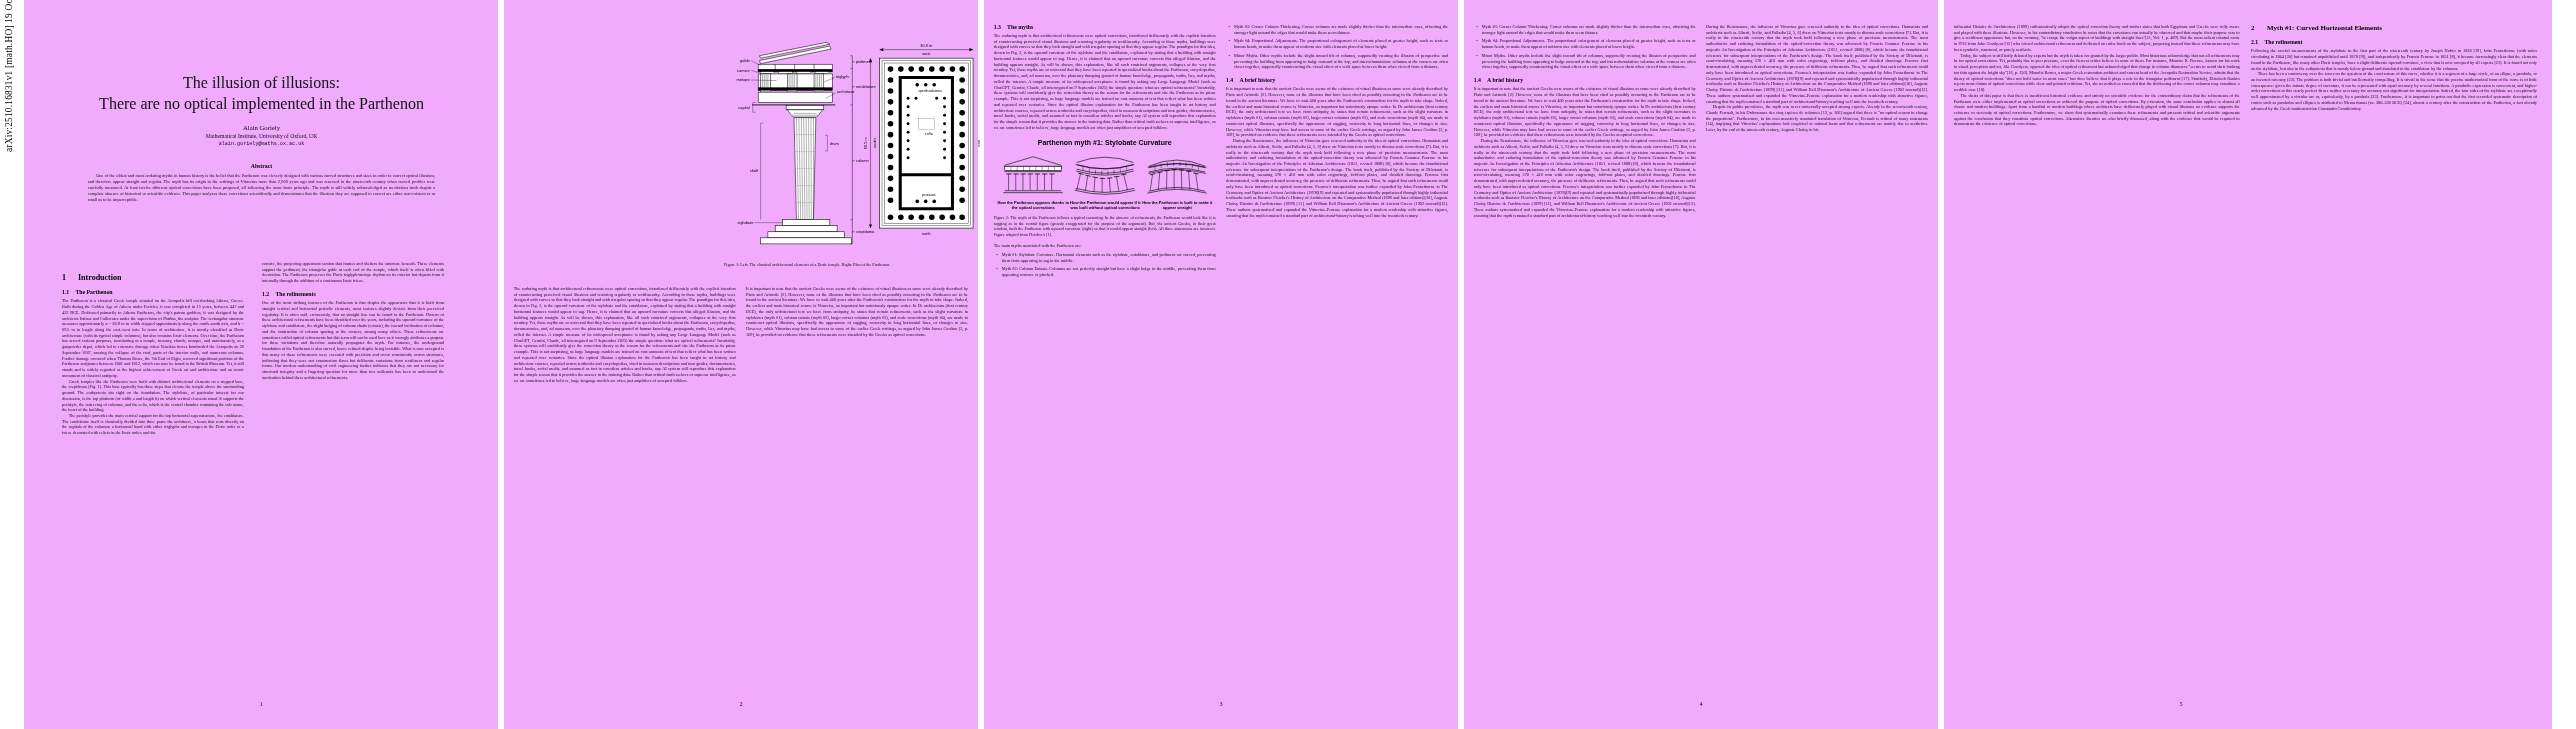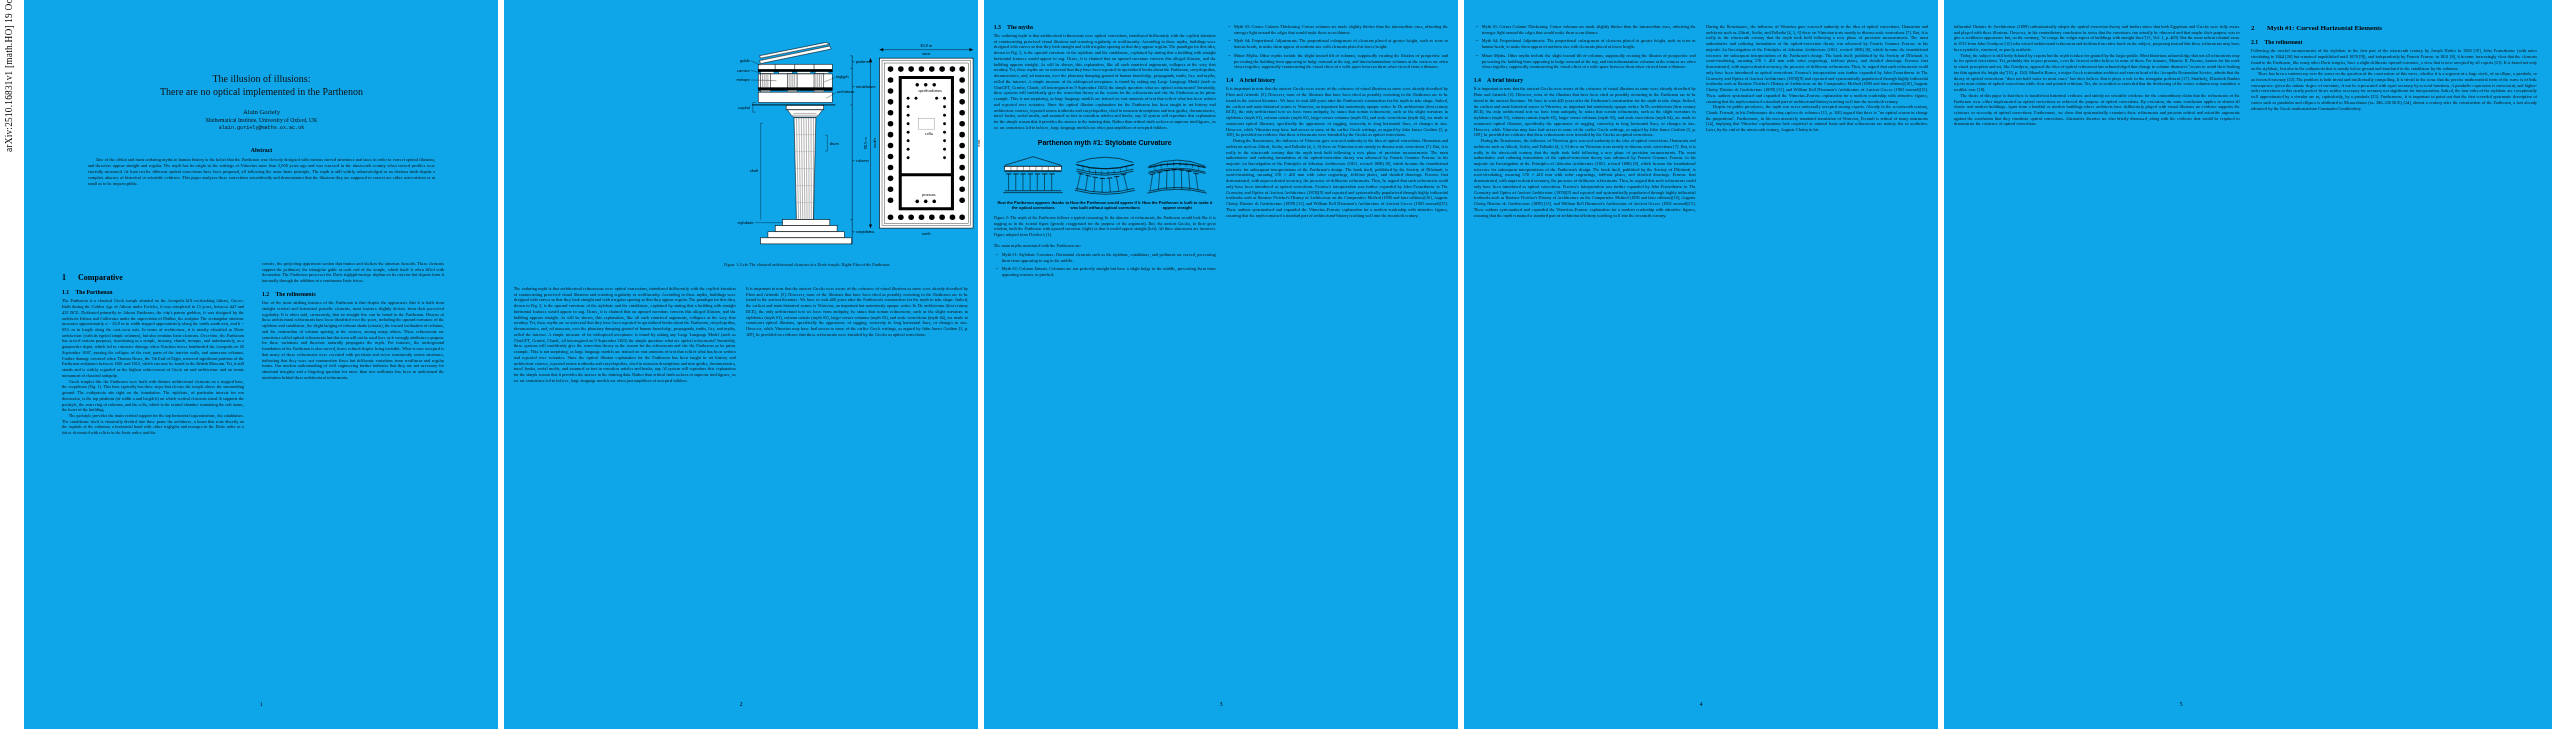--- a/index.html
+++ b/index.html
@@ -8,31 +8,31 @@
   .sheet{position:relative;width:2576px;height:729px;background:#ffffff;overflow:hidden;}
 
   
   .arxiv-stamp{
     position:absolute;left:3.6px;top:152px;width:377px;height:16px;
     transform:rotate(-90deg);transform-origin:0 0;
     font-family:"Liberation Serif",serif;font-size:9.4px;color:#000;
     letter-spacing:0.2px;white-space:nowrap;
   }
 
-  .page{position:absolute;top:0;height:729px;background:#0ea5e9;}
+  .page{position:absolute;top:0;height:729px;background:#f0abfc;}
   .page-1{left:24px;width:474px;}
   .page-2{left:504px;width:474px;}
   .page-3{left:984px;width:474px;}
   .page-4{left:1464px;width:474px;}
   .page-5{left:1944px;width:608px;}
 
   .pg-num{position:absolute;bottom:22px;width:100%;text-align:center;font-size:5.5px;color:#000;}
 
   
-  .ttl{font-size:10px;text-align:center;line-height:1.32;color:#111;}
+  .ttl{font-size:16px;text-align:center;line-height:1.32;color:#111;}
   .author{font-size:6.7px;text-align:center;margin-top:9.7px;color:#111;}
   .affil{font-size:5.6px;text-align:center;margin-top:1.8px;color:#111;}
   .email{font-size:5.1px;text-align:center;margin-top:1.8px;font-family:"Liberation Mono",monospace;color:#111;}
   .abs-h{font-size:5.8px;font-weight:bold;text-align:center;margin-top:16px;}
   .abs-body{font-size:4.4px;text-align:justify;line-height:1.38;margin:4.3px 20.7px 0 20.7px;text-indent:8.5px;color:#111;}
 
   .h1{font-size:8px;font-weight:bold;margin:12px 0 5.5px 0;color:#000;}
   .h1 .n{display:inline-block;min-width:16px;}
   .h2{font-size:5.8px;font-weight:bold;margin:7.3px 0 3px 0;color:#000;}
   .h2 .n{display:inline-block;min-width:13.4px;}
@@ -82,21 +82,21 @@
       <div class="author">Alain Goriely</div>
       <div class="affil">Mathematical Institute, University of Oxford, UK</div>
       <div class="email">alain.goriely@maths.ox.ac.uk</div>
 
       <div class="abs-h">Abstract</div>
       <div class="abs-body">One of the oldest and most enduring myths in human history is the belief that the Parthenon was cleverly designed with various curved structures and sizes in order to correct optical illusions, and therefore appear straight and regular. The myth has its origin in the writings of Vitruvius more than 2,000 years ago and was renewed in the nineteenth century when curved profiles were carefully measured. At least twelve different optical corrections have been proposed, all following the same basic principle. The myth is still widely acknowledged as an obvious truth despite a complete absence of historical or scientific evidence. This paper analyzes these corrections scientifically and demonstrates that the illusions they are supposed to correct are either non-existent or as small as to be imperceptible.</div>
     </div>
 
     <div class="p1-col p1-colL">
       <div class="h1">
-        <span class="n">1</span><span>Comparative</span>
+        <span class="n">1</span><span>Introduction</span>
       </div>
       <div class="h2">
         <span class="n">1.1</span><span>The Parthenon</span>
       </div>
       <p class="b ni">The Parthenon is a classical Greek temple situated on the Acropolis hill overlooking Athens, Greece. Built during the Golden Age of Athens under Pericles, it was completed in 15 years, between 447 and 432 BCE. Dedicated primarily to Athena Parthenos, the city's patron goddess, it was designed by the architects Ictinus and Callicrates under the supervision of Phidias, the sculptor. The rectangular structure measures approximately a = 30.9 m in width stepped approximately along the north–south axis, and b = 69.5 m in length along the east–west axis. In terms of architecture, it is mostly classified as Doric architecture (with its typical simple columns), but also contains Ionic elements. Over time, the Parthenon has served various purposes, functioning as a temple, treasury, church, mosque, and unfortunately, as a gunpowder depot, which led to extensive damage when Venetian forces bombarded the Acropolis on 26 September 1687, causing the collapse of the roof, parts of the interior walls, and numerous columns. Further damage occurred when Thomas Bruce, the 7th Earl of Elgin, removed significant portions of the Parthenon sculptures between 1801 and 1812, which can now be found in the British Museum. Yet, it still stands and is widely regarded as the highest achievement of Greek art and architecture and an iconic monument of classical antiquity.</p>
       <p class="b">Greek temples like the Parthenon were built with distinct architectural elements on a stepped base, the crepidoma (Fig. 1). This base typically has three steps that elevate the temple above the surrounding ground. The euthynteria sits right on the foundation. The stylobate, of particular interest for our discussion, is the top platform (of width a and length b) on which vertical elements stand. It supports the peristyle, the outer ring of columns, and the cella, which is the central chamber containing the cult statue, the heart of the building.</p>
       <p class="b">The peristyle provides the main vertical support for the top horizontal superstructure, the entablature. The entablature itself is classically divided into three parts: the architrave, a beam that rests directly on the capitals of the columns; a horizontal band with either triglyphs and metopes in the Doric order or a frieze decorated with reliefs in the Ionic order; and the</p>
     </div>
 
     <div class="p1-col p1-colR">

